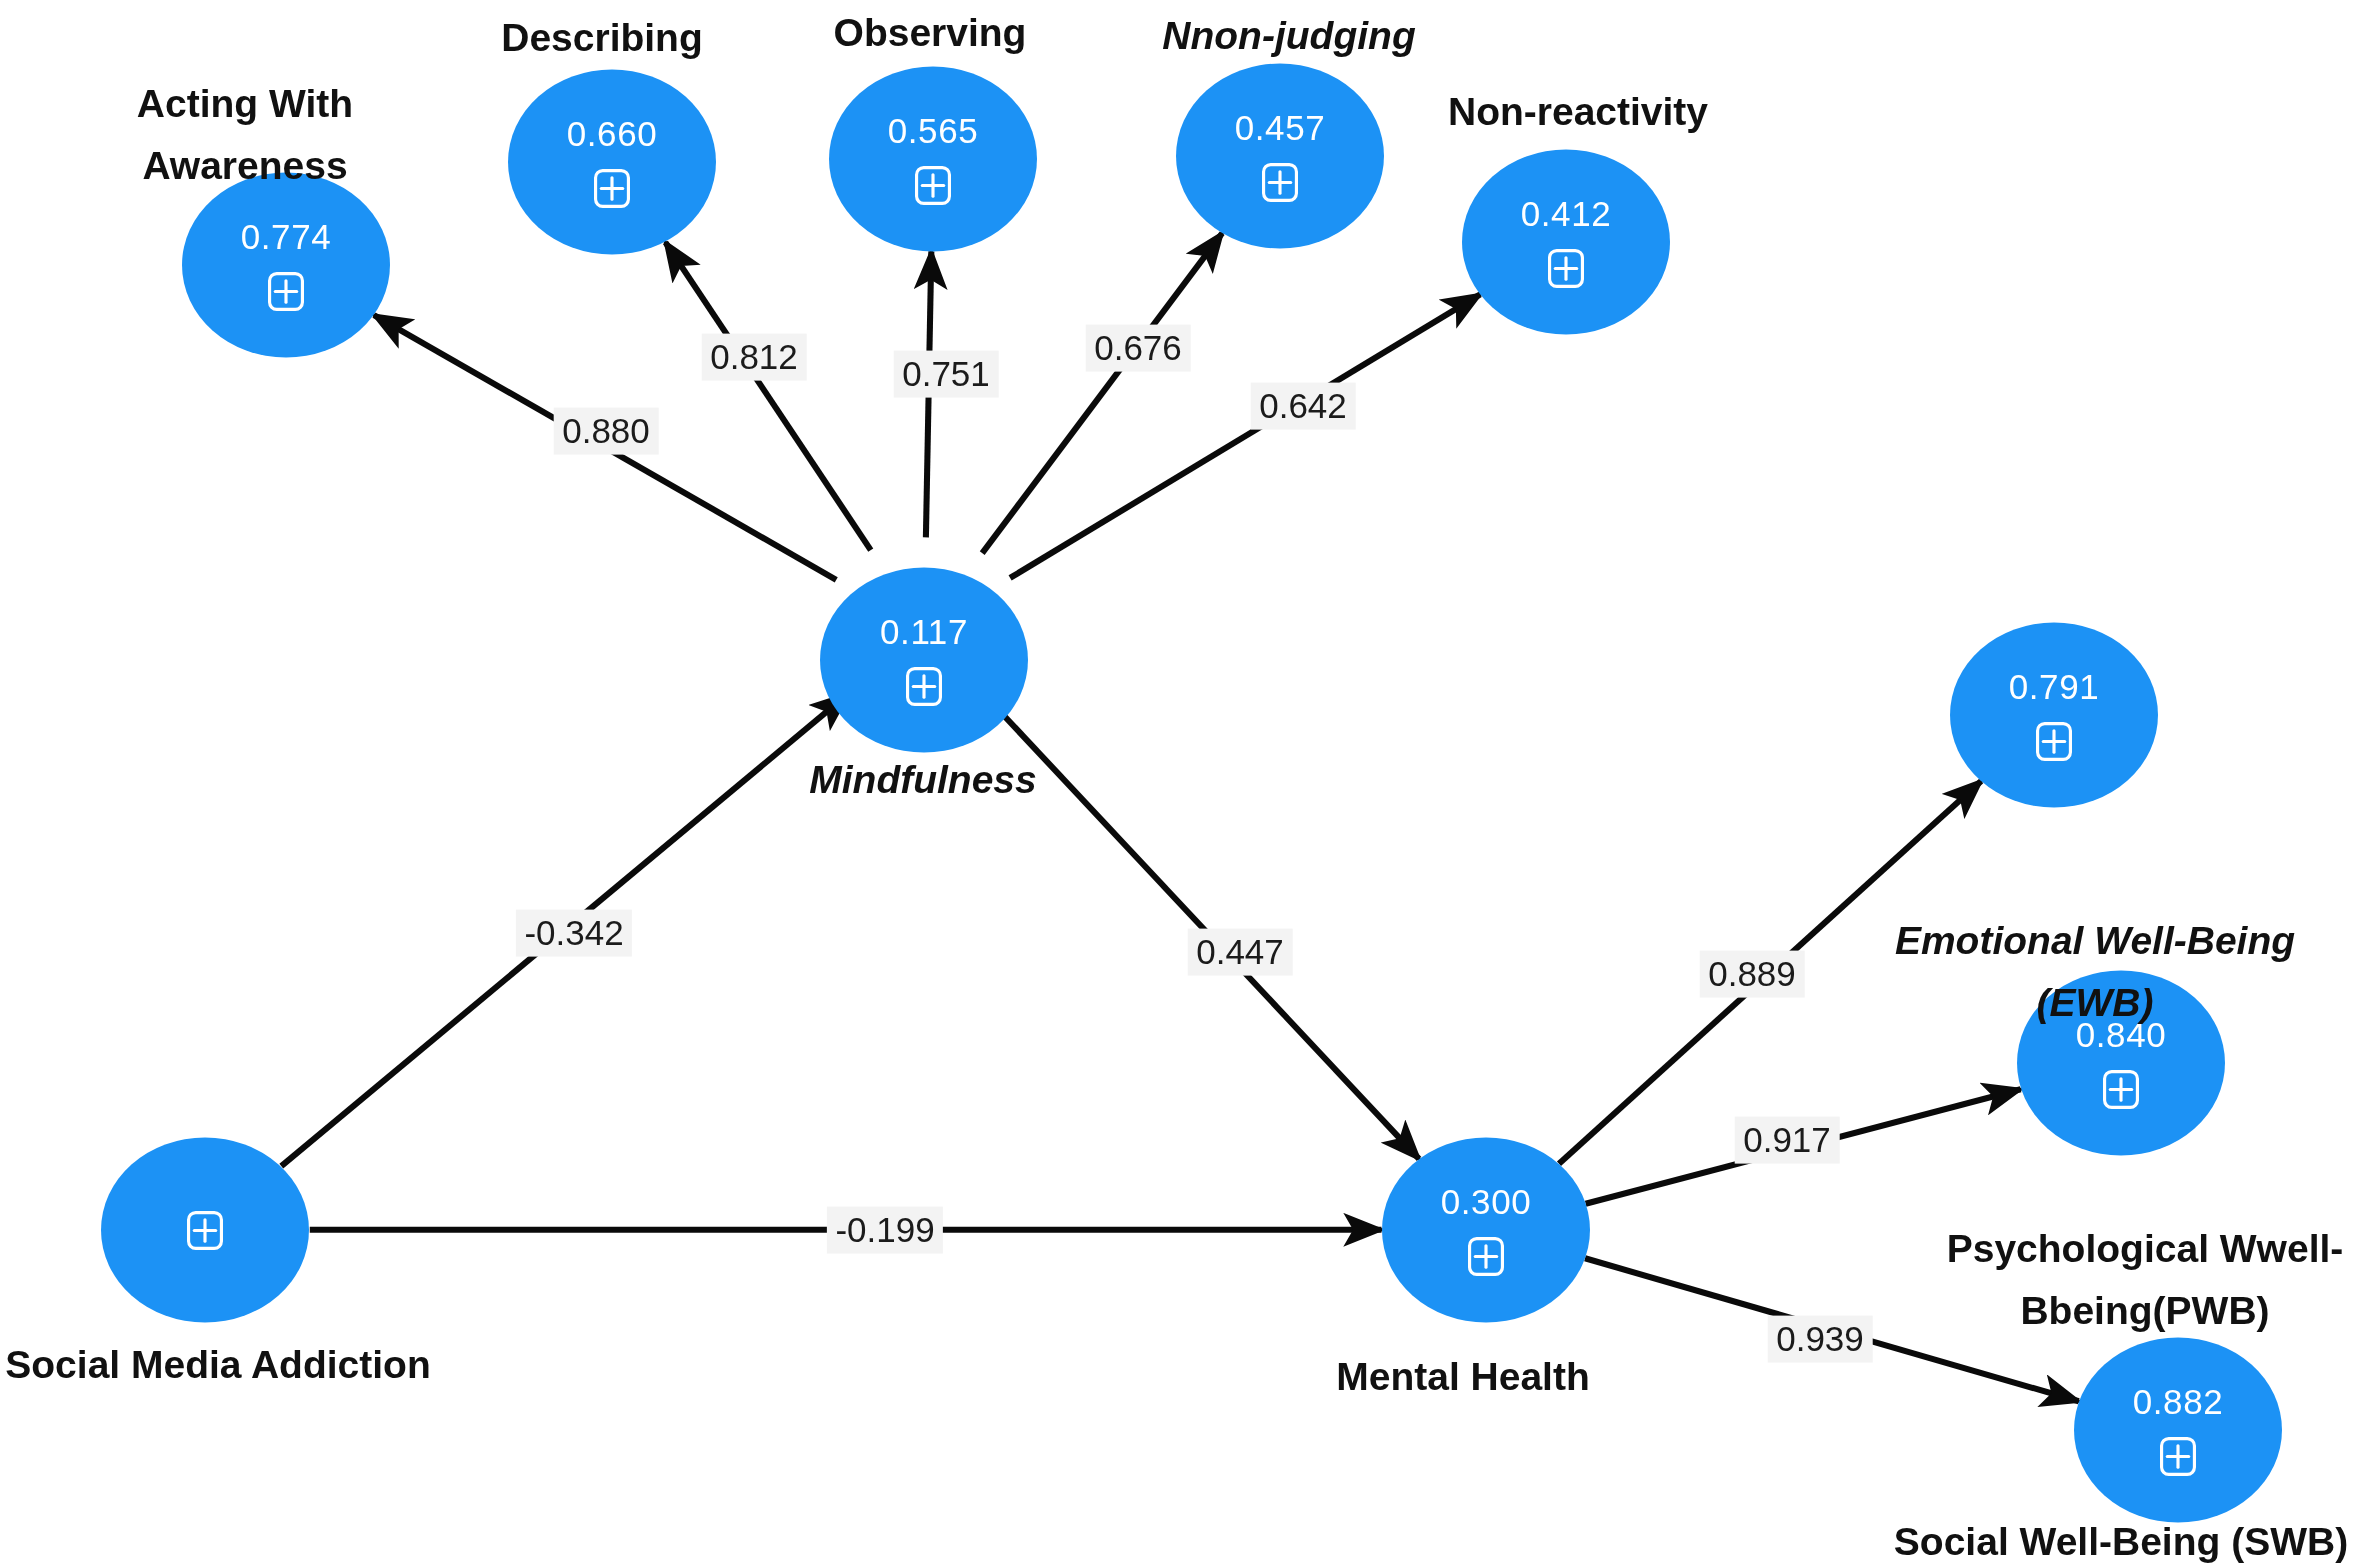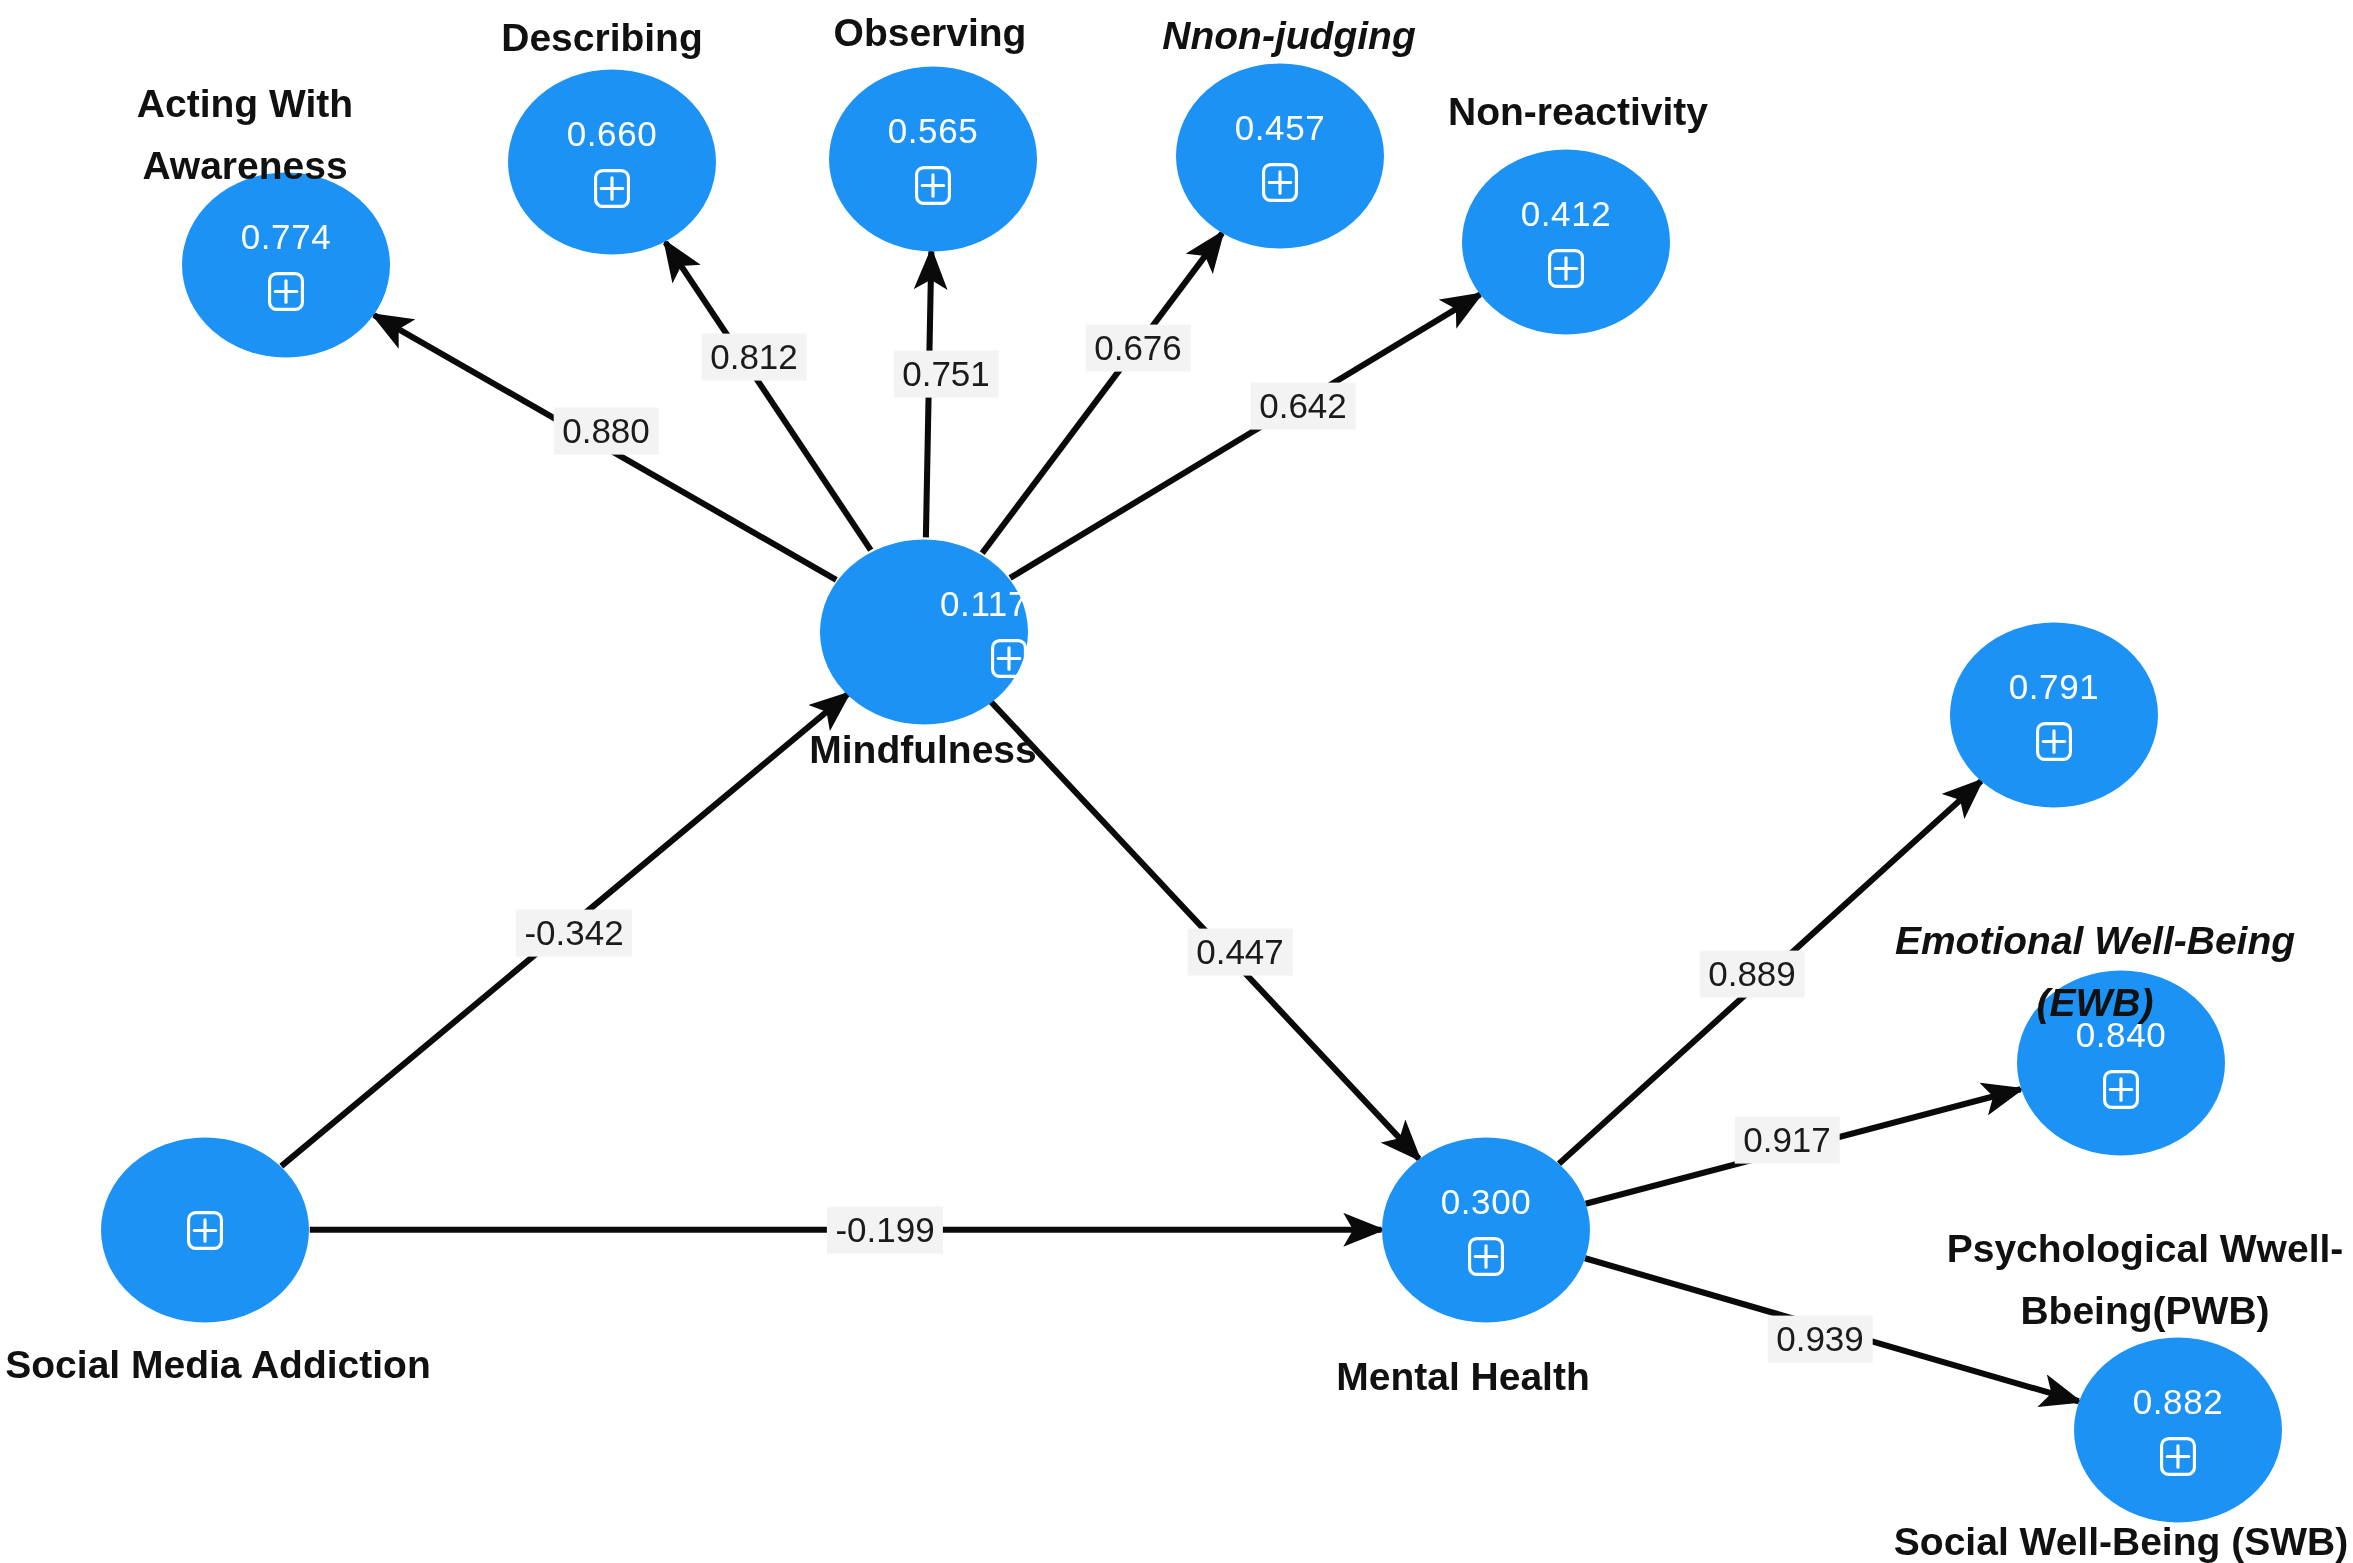--- a/index.html
+++ b/index.html
@@ -41,21 +41,21 @@
     font-size:35px;
     line-height:1;
     letter-spacing:0.6px;
   }
   .plus-icon{display:block;line-height:0;}
   #node-awa {left:286px; top:265px;}
   #node-desc{left:612px;top:162px;}
   #node-obs {left:933px;top:159px;}
   #node-nj  {left:1280px;top:156px;}
   #node-nr  {left:1566px;top:242px;}
-  #node-mind{left:924px;top:632px;align-items:flex-end;}
+  #node-mind{left:924px;top:660px;}
   #node-sma {left:205px; top:1230px;}
   #node-mh  {left:1486px;top:1230px;}
   #node-ewb {left:2054px;top:715px;}
   #node-pwb {left:2121px;top:1063px;}
   #node-swb {left:2178px;top:1430px;}
   
   .construct-label{
     position:absolute;
     transform:translate(-50%,-50%);
     text-align:center;
@@ -64,21 +64,21 @@
     font-weight:700;
     line-height:1.6;
     white-space:nowrap;
   }
   .construct-label span{display:block;}
   #label-awa {left:245px; top:135px;}
   #label-desc{left:602px; top:38px;}
   #label-obs {left:930px;top:33px;text-align:center;}
   #label-nj  {left:1289px;top:36px;font-style:italic;}
   #label-nr  {left:1578px;top:112px;}
-  #label-mind{left:923px;top:750px;}
+  #label-mind{left:923px;top:780px;font-style:italic;}
   #label-sma {left:218px; top:1365px;}
   #label-mh  {left:1463px;top:1377px;}
   #label-ewb {left:2095px;top:972px;font-style:italic;}
   #label-pwb {left:2145px;top:1280px;}
   #label-swb {left:2121px;top:1542px;}
   
   .edge-label{
     position:absolute;
     transform:translate(-50%,-50%);
     background:#F3F3F3;

